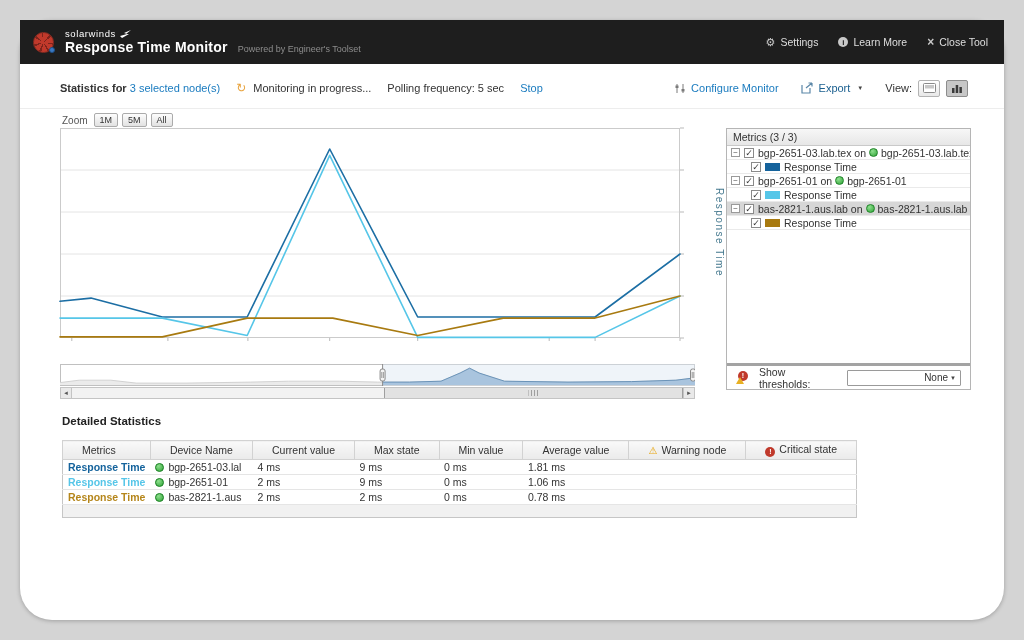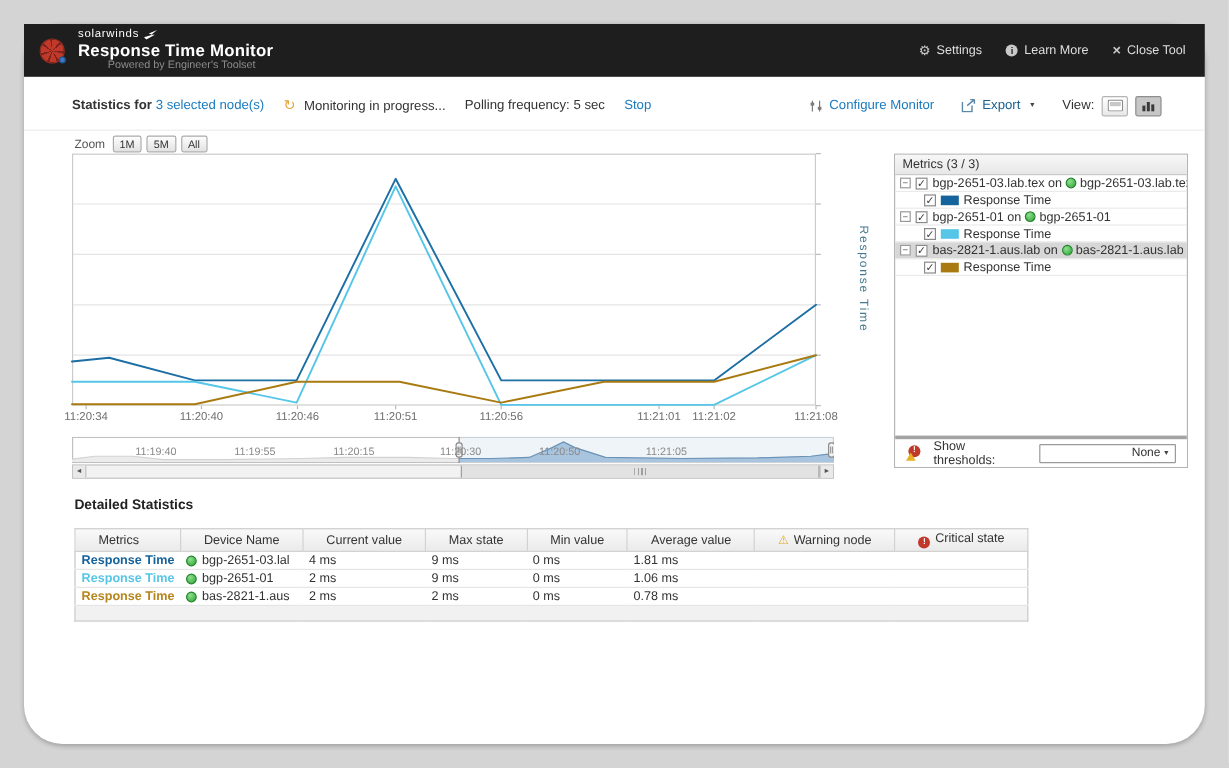--- a/index.html
+++ b/index.html
@@ -14,21 +14,21 @@
               display:flex; align-items:center; }
   .logo { width:21px; height:21px; margin-left:13px; border-radius:50%; position:relative;
           background:repeating-conic-gradient(#c0392b 0 38deg, #7e241c 38deg 52deg);
           border:1px solid #8e2c22; }
   .logo .logo-dot { position:absolute; right:-2px; bottom:-1px; width:6px; height:6px;
           border-radius:50%; background:#3a78c2; border:1px solid #1e4f86; }
   .brand-block { margin-left:11px; line-height:1.1; }
   .brand-row { display:flex; align-items:center; gap:3px; }
   .brand-name { color:#fff; font-size:9.5px; letter-spacing:.6px; }
   .swirl { width:13px; height:9px; }
-  .title-row { display:flex; align-items:center;flex-direction:column; }
+  .title-row { display:flex; align-items:flex-end; }
   .app-title { color:#fff; font-size:14px; font-weight:bold; letter-spacing:.2px; }
   .powered { color:#8d8d8d; font-size:9px; margin-left:10px; }
   .menu { margin-left:auto; margin-right:16px; display:flex; gap:20px; align-items:center; }
   .menu-item { display:flex; gap:5px; align-items:center; color:#dedede; font-size:10.5px; cursor:pointer; }
   .gear { font-size:11px; color:#c9c9c9; }
   .info-circle { width:10px; height:10px; border-radius:50%; background:#c9c9c9; color:#1e1e1e;
                  font-size:8px; font-weight:bold; display:flex; align-items:center; justify-content:center; }
   .close-x { font-size:12px; color:#c9c9c9; font-weight:bold; }
 
   
@@ -78,21 +78,21 @@
               border-right:1px solid #c4c4c4; font-size:6px; color:#555; text-align:center;
               line-height:10px; cursor:pointer; }
   .sb-arrow.right { right:0; border-right:none; border-left:1px solid #c4c4c4; }
   .sb-thumb { position:absolute; top:0; height:10px; background:#e2e2e2;
               border-left:1px solid #9f9f9f; border-right:1px solid #9f9f9f; cursor:grab; }
   .sb-grip { position:absolute; left:50%; top:2px; transform:translateX(-50%);
              width:11px; height:6px;
              background:repeating-linear-gradient(90deg,#9f9f9f 0 1px,transparent 1px 3px); }
 
   
-  .metrics-panel { position:absolute; left:725px; top:108px; width:245px; height:262px;
+  .metrics-panel { position:absolute; left:706px; top:108px; width:245px; height:262px;
                    border:1px solid #b5b5b5; background:#fff; font-size:10.5px; }
   .panel-header { height:17px; background:linear-gradient(#f7f7f7,#e7e7e7);
                   border-bottom:1px solid #c9c9c9; padding:2px 6px; color:#333; }
   .tree-row { height:14px; display:flex; align-items:center; gap:4px; padding-left:4px;
               border-bottom:1px solid #eaeaea; cursor:pointer; }
   .tree-row.child { padding-left:24px; }
   .tree-row.selected { background:#d7d7d7; }
   .expander { width:9px; height:9px; border:1px solid #9a9a9a; background:#fff; font-size:8px;
               line-height:7px; text-align:center; color:#555; flex:none; cursor:pointer; }
   .cbx { width:10px; height:10px; border:1px solid #8a8a8a; background:#fff; font-size:9px;
@@ -248,30 +248,20 @@
         <line x1="357.7" y1="210" x2="357.7" y2="213" stroke="#b9b9b9"></line>
         <line x1="489.2" y1="210" x2="489.2" y2="213" stroke="#b9b9b9"></line>
         <line x1="535.1" y1="210" x2="535.1" y2="213" stroke="#b9b9b9"></line>
         <line x1="620.0" y1="210" x2="620.0" y2="213" stroke="#b9b9b9"></line>
         <polyline points="0.0,173.3 31.0,170.1 102.3,189.0 187.2,189.0 269.7,21.0 357.7,189.0 535.1,189.0 620.0,126.0" fill="none" stroke="#1c6ea4" stroke-width="1.6" stroke-linejoin="round" stroke-linecap="round"></polyline>
         <polyline points="0.0,190.1 102.3,190.1 187.2,207.5 269.7,27.3 357.7,209.4 535.1,209.4 620.0,168.0" fill="none" stroke="#56c6e8" stroke-width="1.6" stroke-linejoin="round" stroke-linecap="round"></polyline>
         <polyline points="0.0,208.9 102.3,208.9 187.2,190.1 272.8,190.1 357.7,207.5 443.3,190.1 535.1,190.1 620.0,168.0" fill="none" stroke="#a87a10" stroke-width="1.6" stroke-linejoin="round" stroke-linecap="round"></polyline>
       </svg>
   </div>
   <div class="y-axis-title">Response Time</div>
-  <div class="x-labels" id="x-labels">
-      <span style="left: 11.78px;">11:20:34</span>
-      <span style="left: 107.88px;">11:20:40</span>
-      <span style="left: 187.86px;">11:20:46</span>
-      <span style="left: 269.7px;">11:20:51</span>
-      <span style="left: 357.74px;">11:20:56</span>
-      <span style="left: 489.18px;">11:21:01</span>
-      <span style="left: 535.06px;">11:21:02</span>
-      <span style="left: 620px;">11:21:08</span>
-    </div>
 
   <div class="navigator">
     <svg id="nav-svg" width="635" height="22">
         <rect x="0.5" y="0.5" width="634" height="21" fill="#ffffff" stroke="#c0c0c0"></rect>
         <path d="M0,21 L0.0,18.6 L19.1,16.2 L50.8,16.2 L76.2,19.1 L127.0,19.1 L190.5,18.1 L228.6,17.2 L279.4,17.2 L317.5,18.1 L349.3,18.1 L381.0,17.2 L400.1,9.0 L409.6,4.2 L419.1,9.0 L444.5,17.2 L508.0,18.1 L571.5,17.6 L615.9,16.2 L635.0,13.8 L635,21 Z" fill="#ebebeb"></path>
         <polyline points="0.0,18.6 19.1,16.2 50.8,16.2 76.2,19.1 127.0,19.1 190.5,18.1 228.6,17.2 279.4,17.2 317.5,18.1 349.3,18.1 381.0,17.2 400.1,9.0 409.6,4.2 419.1,9.0 444.5,17.2 508.0,18.1 571.5,17.6 615.9,16.2 635.0,13.8" fill="none" stroke="#d2d2d2"></polyline>
         <clipPath id="selclip">
           <rect x="322.58" y="0" width="312.42" height="22"></rect>
         </clipPath>
         <rect x="322.58" y="0" width="312.42" height="22" fill="#dce7f2" opacity="0.45"></rect>
@@ -280,28 +270,20 @@
           <polyline points="0.0,18.6 19.1,16.2 50.8,16.2 76.2,19.1 127.0,19.1 190.5,18.1 228.6,17.2 279.4,17.2 317.5,18.1 349.3,18.1 381.0,17.2 400.1,9.0 409.6,4.2 419.1,9.0 444.5,17.2 508.0,18.1 571.5,17.6 615.9,16.2 635.0,13.8" fill="none" stroke="#6a93b8"></polyline>
         </g>
         <line x1="322.58" y1="0" x2="322.58" y2="22" stroke="#8d8d8d"></line>
         <rect x="320.08" y="5" width="5" height="12" rx="2" fill="#f3f3f3" stroke="#8a8a8a"></rect>
         <line x1="321.78" y1="8" x2="321.78" y2="14" stroke="#9a9a9a"></line>
         <line x1="323.38" y1="8" x2="323.38" y2="14" stroke="#9a9a9a"></line>
         <rect x="630.5" y="5" width="5" height="12" rx="2" fill="#f3f3f3" stroke="#8a8a8a"></rect>
         <line x1="632.2" y1="8" x2="632.2" y2="14" stroke="#9a9a9a"></line>
         <line x1="633.8" y1="8" x2="633.8" y2="14" stroke="#9a9a9a"></line>
       </svg>
-    <div class="nav-labels" id="nav-labels">
-        <span style="left: 69.85px;">11:19:40</span>
-        <span style="left: 152.4px;">11:19:55</span>
-        <span style="left: 234.95px;">11:20:15</span>
-        <span style="left: 323.85px;">11:20:30</span>
-        <span style="left: 406.4px;">11:20:50</span>
-        <span style="left: 495.3px;">11:21:05</span>
-      </div>
   </div>
   <div class="scrollbar">
     <div class="sb-arrow">◄</div>
     <div class="sb-arrow right">►</div>
     <div class="sb-thumb" id="sb-thumb" style="left: 323px; width: 299px;">
       <span class="sb-grip"></span>
     </div>
   </div>
 
   <div class="metrics-panel">

